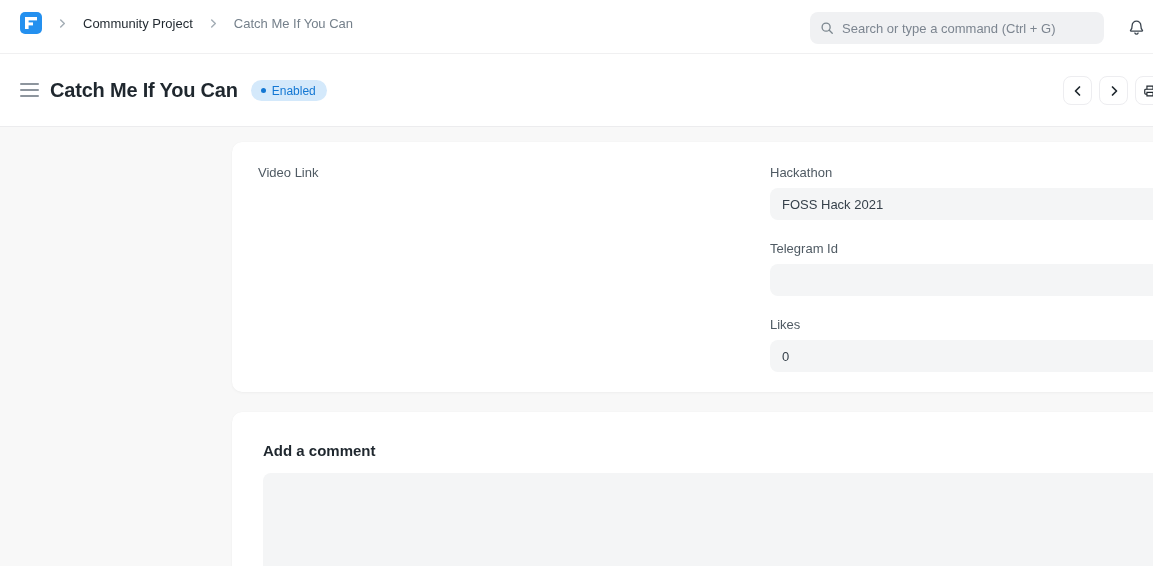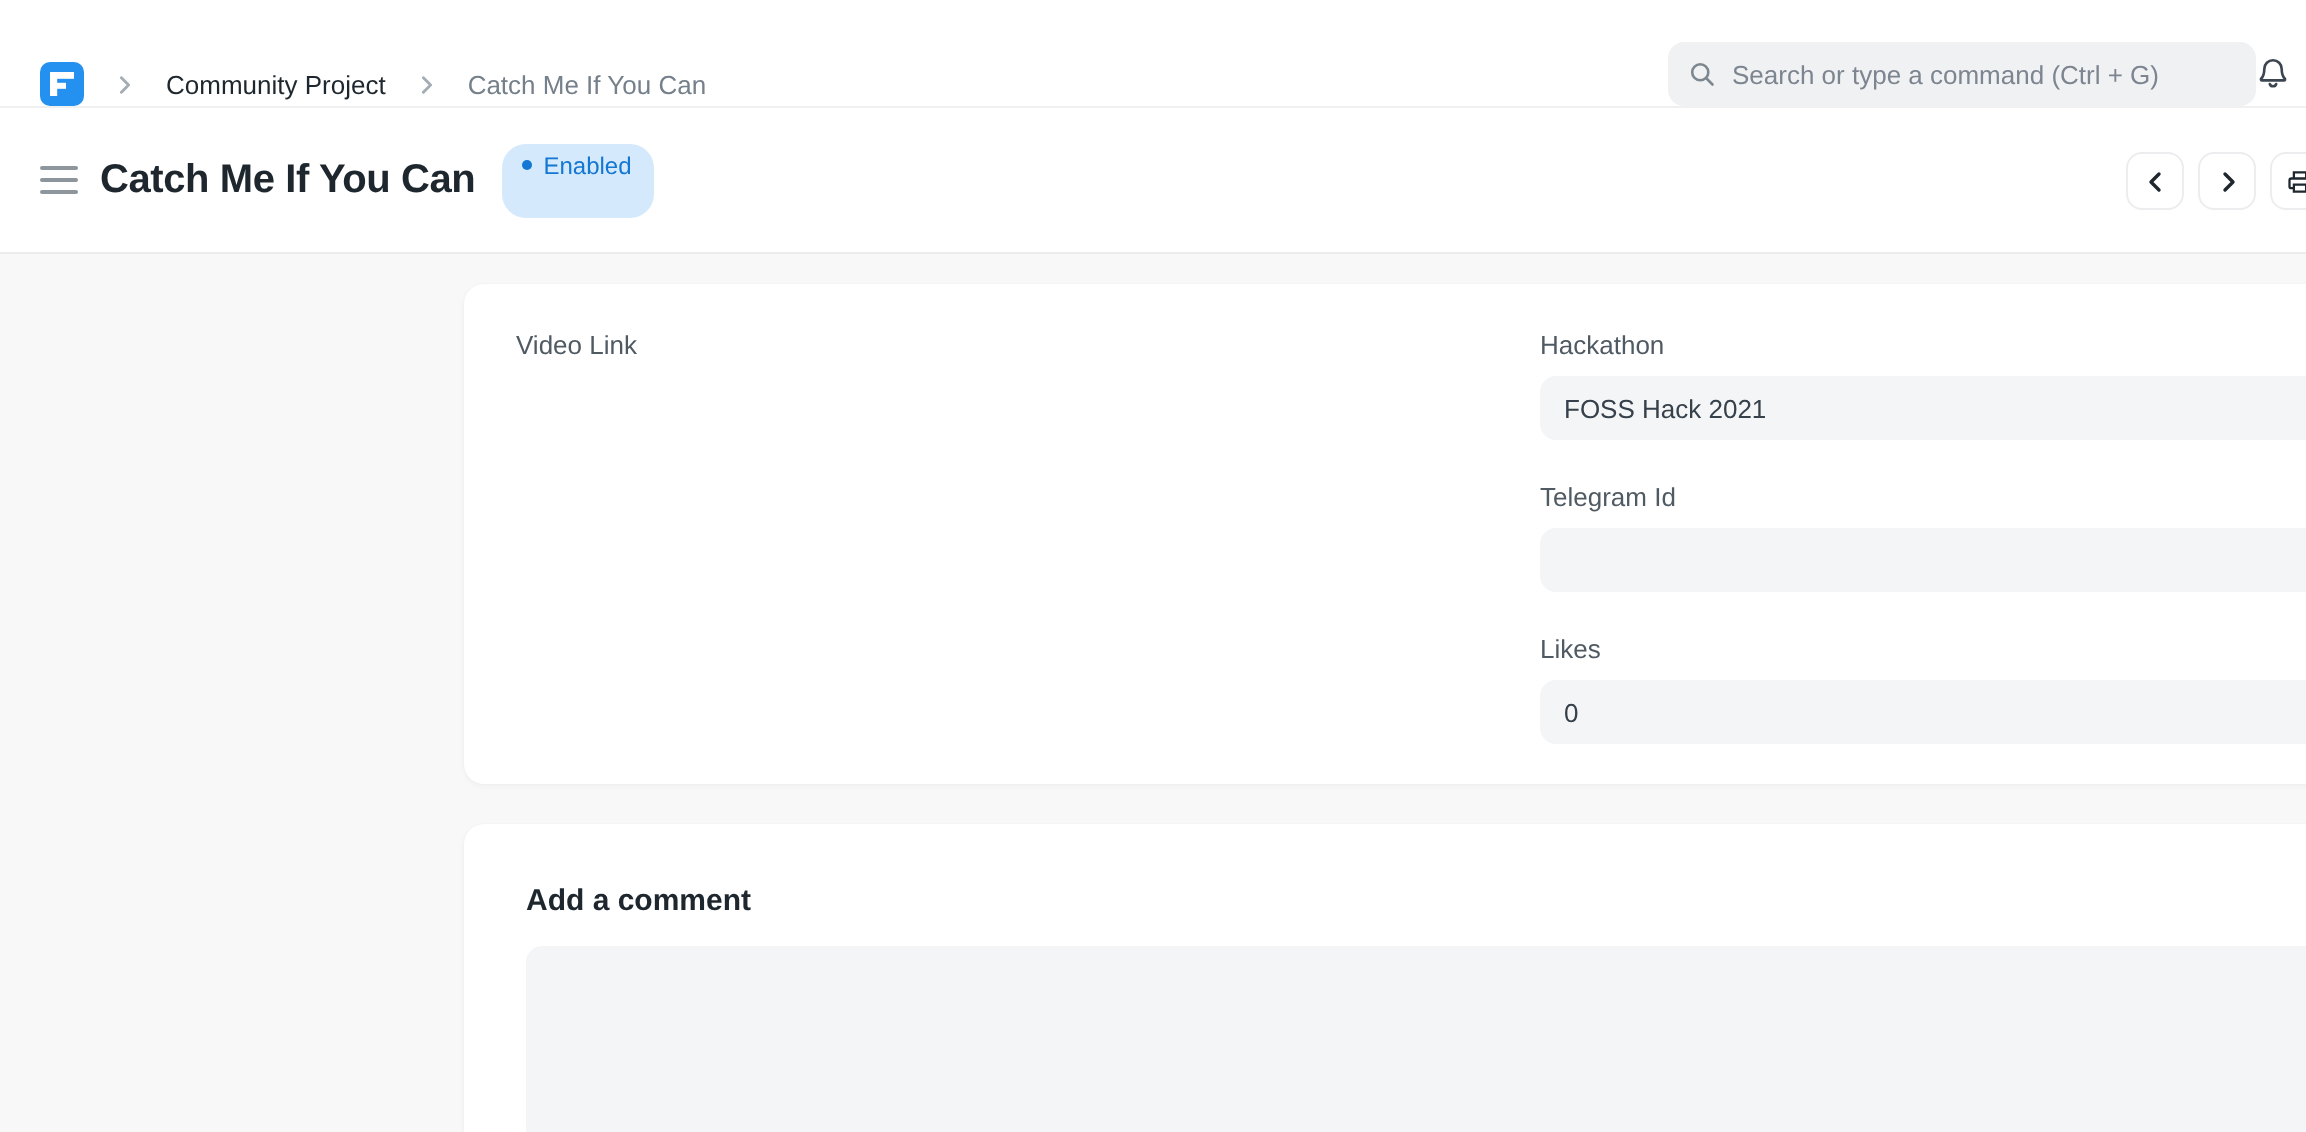--- a/index.html
+++ b/index.html
@@ -8,32 +8,32 @@
     position:relative;
     font-family:"Liberation Sans","DejaVu Sans",sans-serif;
     background:#f8f8f8;
     color:#1f272e;
   }
 
   
   .navbar {
     position:absolute; top:0; left:0; width:1153px; height:54px;
     background:#ffffff; border-bottom:1px solid #f0f0f1;
-    display:flex; align-items:flex-end; padding:0 8px 0 20px; z-index:20;
+    display:flex; align-items:flex-start; padding:12px 8px 0 20px; z-index:20;
   }
   .navbar-left { display:flex; align-items:center; gap:16px; }
   .app-logo {
     width:22px; height:22px; border-radius:5px; background:#2490ef;
     display:flex; align-items:center; justify-content:center; cursor:pointer;
   }
   .crumb-sep { display:flex; align-items:center; color:#a3adb5; }
   .crumb { font-size:13px; text-decoration:none; cursor:pointer; }
   .crumb.dark { color:#1f272e; }
   .crumb.gray { color:#75808b; }
-  .navbar-right { margin-left:auto; display:flex; align-items:center; }
+  .navbar-right { margin-left:auto; display:flex; align-items:center; gap:24px; }
   .search-bar {
     width:294px; height:32px; background:#f0f1f3; border-radius:8px;
     display:flex; align-items:center; padding:0 10px; gap:8px; cursor:text;
   }
   .search-bar input {
     border:none; outline:none; background:transparent; flex:1;
     font-size:13px; color:#3c4650; font-family:inherit;
   }
   .search-bar input::placeholder { color:#7c8590; }
   .bell-btn { background:none; border:none; cursor:pointer; display:flex; align-items:center; padding:0; }
@@ -43,21 +43,21 @@
     position:absolute; top:54px; left:0; width:1153px; height:73px;
     background:#ffffff; border-bottom:1px solid #ececee;
     display:flex; align-items:center; padding:0 18px; z-index:10;
   }
   .menu-btn { background:none; border:none; cursor:pointer; padding:2px; display:flex; flex-direction:column; gap:4px; }
   .menu-btn span { display:block; width:19px; height:2px; border-radius:1px; background:#8d959d; }
   .page-title { font-size:20px; font-weight:700; letter-spacing:-0.2px; color:#1f272e; margin-left:9px; }
   .status-badge {
     margin-left:13px; display:inline-flex; align-items:center; gap:6px;
     background:#d4e9fb; color:#1377d3; font-size:12px; font-weight:500;
-    padding:4px 11px 19px 10px; border-radius:12px;
+    padding:4px 11px 3px 10px; border-radius:12px;
   }
   .status-dot { width:5px; height:5px; border-radius:50%; background:#1377d3; }
   .header-actions { position:absolute; left:1063px; top:22px; display:flex; gap:7px; }
   .hdr-btn {
     width:29px; height:29px; border:1px solid #ededf0; border-radius:8px;
     background:#ffffff; display:flex; align-items:center; justify-content:center;
     cursor:pointer; color:#1f272e; flex:0 0 auto;
   }
 
   

